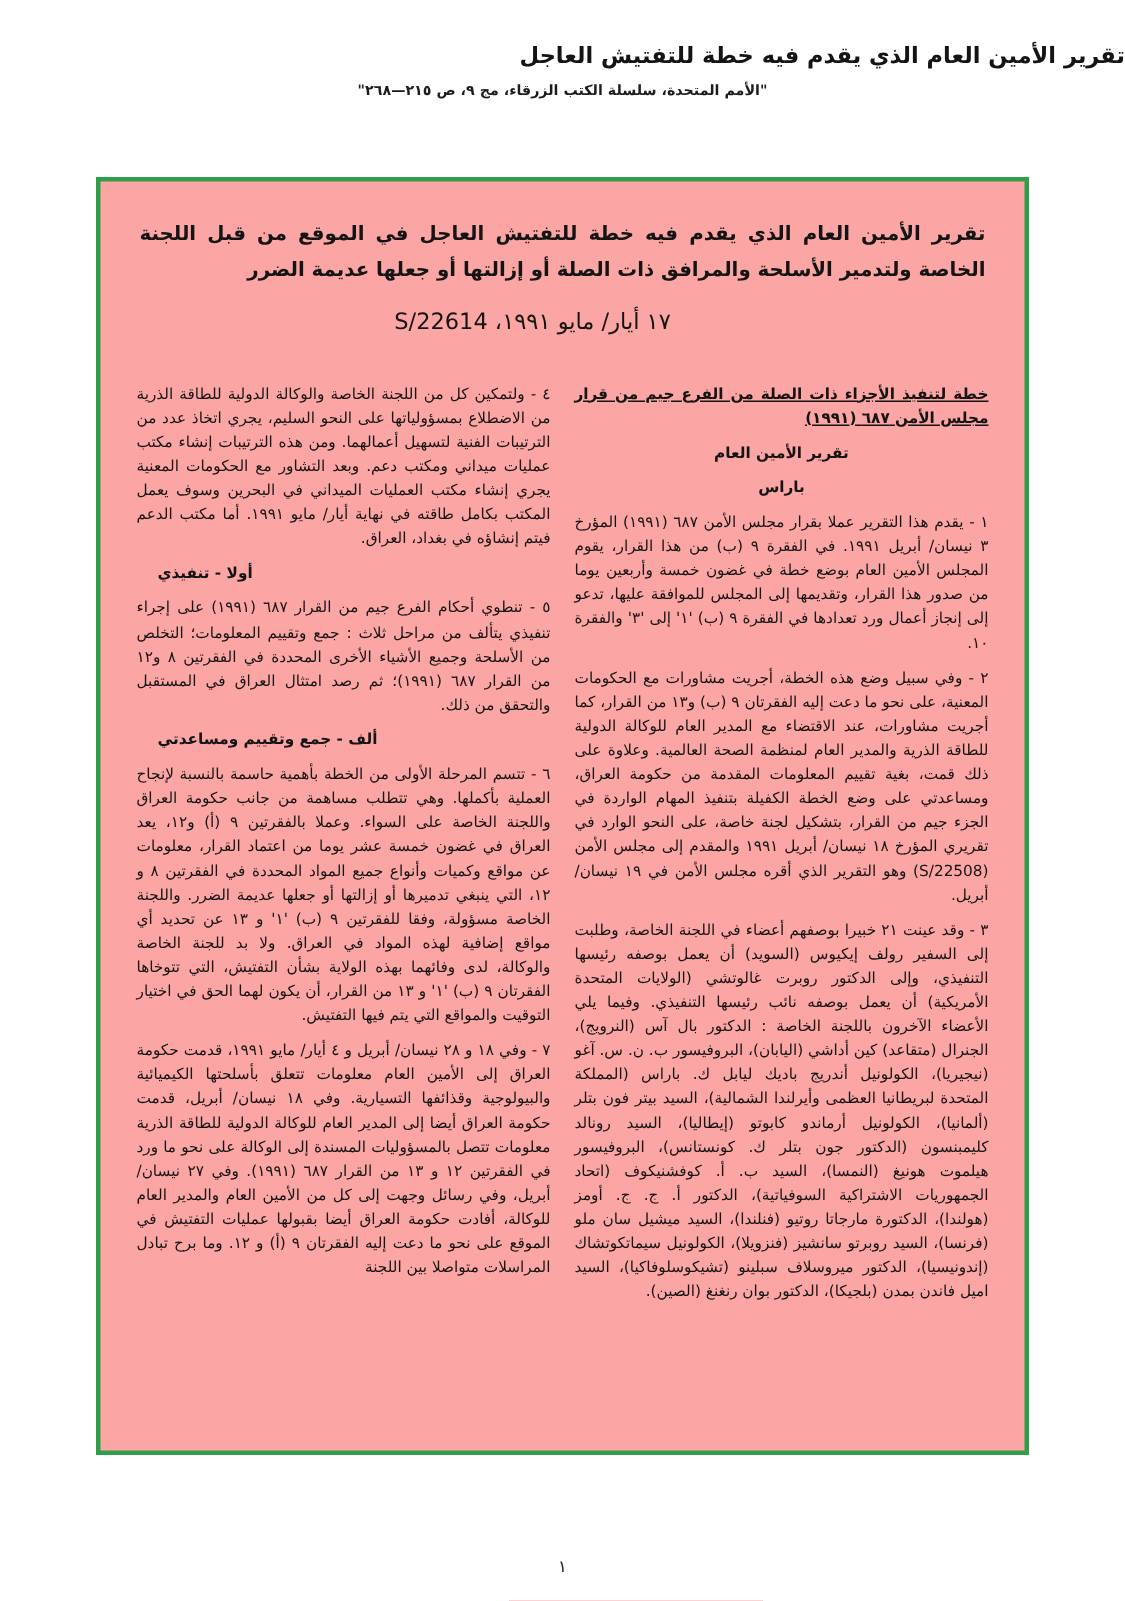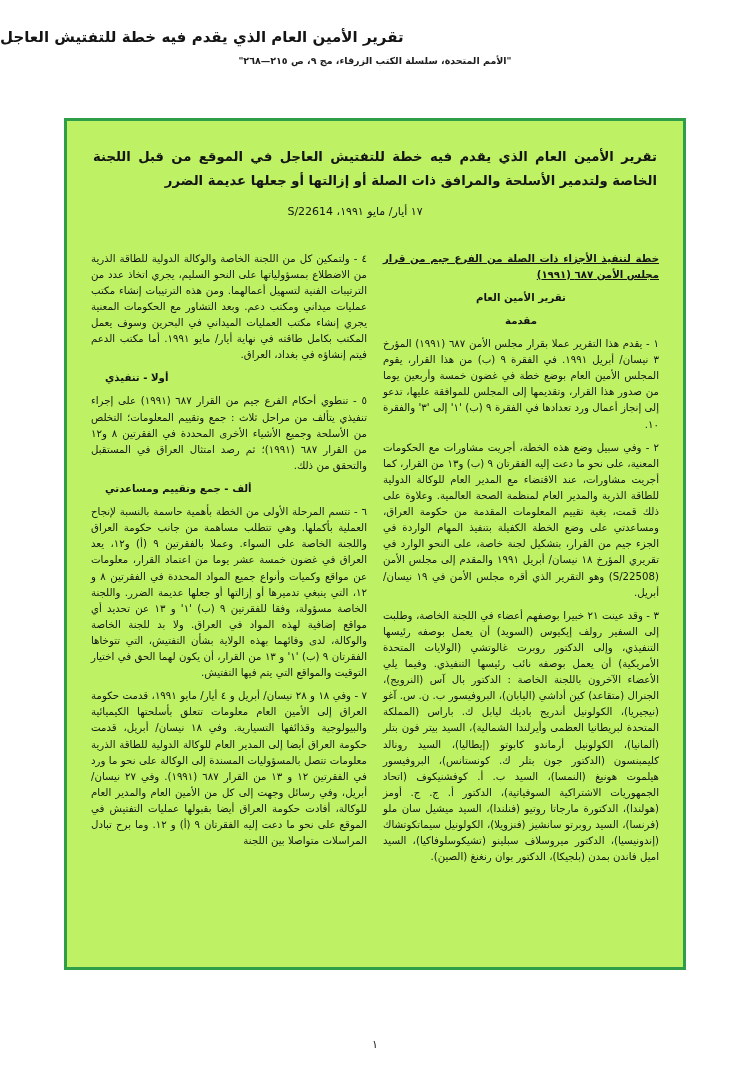--- a/index.html
+++ b/index.html
@@ -7,21 +7,21 @@
     width:750px;height:1067px;
     background:#ffffff;
     font-family:"DejaVu Sans", sans-serif;
     color:#141414;
     position:relative;
     overflow:hidden;
   }
   .sheet{position:relative;width:750px;height:1067px;}
   .top-title{
     direction:rtl;
-    text-align:left;
+    text-align:right;
     font-weight:bold;
     font-size:15px;
     padding-top:28px;
     letter-spacing:0;
   }
   .top-subtitle{
     direction:rtl;
     text-align:center;
     font-weight:bold;
     font-size:9.5px;
@@ -29,33 +29,33 @@
     color:#1c1c1c;
   }
   .frame{
     direction:rtl;
     margin:52px auto 0 auto;
     width:622px;
     min-height:852px;
     border:3px solid #2f9e49;
     box-sizing:border-box;
     padding:24px 24px 26px 24px;
-    background:#bef264;
+    background:#fca5a5;
   }
   .doc-heading{
     font-weight:bold;
     font-size:13.2px;
     line-height:1.8;
     text-align:justify;
     margin:0 2px;
   }
   .doc-ref{
     direction:rtl;
     text-align:center;
-    font-size:11px;
+    font-size:15px;
     margin:12px 40px 14px 0;
   }
   .cols{
     display:flex;
     direction:rtl;
     gap:16px;
     margin-top:4px;
   }
   .col{
     flex:1;
@@ -103,21 +103,21 @@
 
     <div class="doc-heading">تقرير الأمين العام الذي يقدم فيه خطة للتفتيش العاجل في الموقع من قبل اللجنة الخاصة ولتدمير الأسلحة والمرافق ذات الصلة أو إزالتها أو جعلها عديمة الضرر</div>
 
     <div class="doc-ref">١٧ أيار/ مايو ١٩٩١، S/22614</div>
 
     <div class="cols">
 
       <div class="col">
         <p class="subject">خطة لتنفيذ الأجزاء ذات الصلة من الفرع جيم من قرار مجلس الأمن ٦٨٧ (١٩٩١)</p>
         <p class="bold right-start">تقرير الأمين العام</p>
-        <p class="bold center">مقدمة</p>
+        <p class="bold center">باراس</p>
         <p>١ -    يقدم هذا التقرير عملا بقرار مجلس الأمن ٦٨٧ (١٩٩١) المؤرخ ٣ نيسان/ أبريل ١٩٩١. في الفقرة ٩ (ب) من هذا القرار، يقوم المجلس الأمين العام بوضع خطة في غضون خمسة وأربعين يوما من صدور هذا القرار، وتقديمها إلى المجلس للموافقة عليها، تدعو إلى إنجاز أعمال ورد تعدادها في الفقرة ٩ (ب) '١' إلى '٣' والفقرة ١٠.</p>
         <p>٢ -    وفي سبيل وضع هذه الخطة، أجريت مشاورات مع الحكومات المعنية، على نحو ما دعت إليه الفقرتان ٩ (ب) و١٣ من القرار، كما أجريت مشاورات، عند الاقتضاء مع المدير العام للوكالة الدولية للطاقة الذرية والمدير العام لمنظمة الصحة العالمية. وعلاوة على ذلك قمت، بغية تقييم المعلومات المقدمة من حكومة العراق، ومساعدتي على وضع الخطة الكفيلة بتنفيذ المهام الواردة في الجزء جيم من القرار، بتشكيل لجنة خاصة، على النحو الوارد في تقريري المؤرخ ١٨ نيسان/ أبريل ١٩٩١ والمقدم إلى مجلس الأمن (S/22508) وهو التقرير الذي أقره مجلس الأمن في ١٩ نيسان/ أبريل.</p>
         <p>٣ -    وقد عينت ٢١ خبيرا بوصفهم أعضاء في اللجنة الخاصة، وطلبت إلى السفير رولف إيكيوس (السويد) أن يعمل بوصفه رئيسها التنفيذي، وإلى الدكتور روبرت غالوتشي (الولايات المتحدة الأمريكية) أن يعمل بوصفه نائب رئيسها التنفيذي. وفيما يلي الأعضاء الآخرون باللجنة الخاصة : الدكتور بال آس (النرويج)، الجنرال (متقاعد) كين أداشي (اليابان)، البروفيسور ب. ن. س. آغو (نيجيريا)، الكولونيل أندريج باديك ليابل ك. باراس (المملكة المتحدة لبريطانيا العظمى وأيرلندا الشمالية)، السيد بيتر فون بتلر (ألمانيا)، الكولونيل أرماندو كابوتو (إيطاليا)، السيد رونالد كليمبنسون (الدكتور جون بتلر ك. كونستانس)، البروفيسور هيلموت هونيغ (النمسا)، السيد ب. أ. كوفشنيكوف (اتحاد الجمهوريات الاشتراكية السوفياتية)، الدكتور أ. ج. ج. أومز (هولندا)، الدكتورة مارجاتا روتيو (فنلندا)، السيد ميشيل سان ملو (فرنسا)، السيد روبرتو سانشيز (فنزويلا)، الكولونيل سيماتكوتشاك (إندونيسيا)، الدكتور ميروسلاف سبلينو (تشيكوسلوفاكيا)، السيد اميل فاندن بمدن (بلجيكا)، الدكتور بوان رنغنغ (الصين).</p>
       </div>
 
       <div class="col">
         <p>٤ -    ولتمكين كل من اللجنة الخاصة والوكالة الدولية للطاقة الذرية من الاضطلاع بمسؤولياتها على النحو السليم، يجري اتخاذ عدد من الترتيبات الفنية لتسهيل أعمالهما. ومن هذه الترتيبات إنشاء مكتب عمليات ميداني ومكتب دعم. وبعد التشاور مع الحكومات المعنية يجري إنشاء مكتب العمليات الميداني في البحرين وسوف يعمل المكتب بكامل طاقته في نهاية أيار/ مايو ١٩٩١. أما مكتب الدعم فيتم إنشاؤه في بغداد، العراق.</p>
         <p class="sec-heading">أولا -  تنفيذي</p>
         <p>٥ -    تنطوي أحكام الفرع جيم من القرار ٦٨٧ (١٩٩١) على إجراء تنفيذي يتألف من مراحل ثلاث : جمع وتقييم المعلومات؛ التخلص من الأسلحة وجميع الأشياء الأخرى المحددة في الفقرتين ٨ و١٢ من القرار ٦٨٧ (١٩٩١)؛ ثم رصد امتثال العراق في المستقبل والتحقق من ذلك.</p>
         <p class="sec-heading">ألف -  جمع وتقييم ومساعدتي</p>

